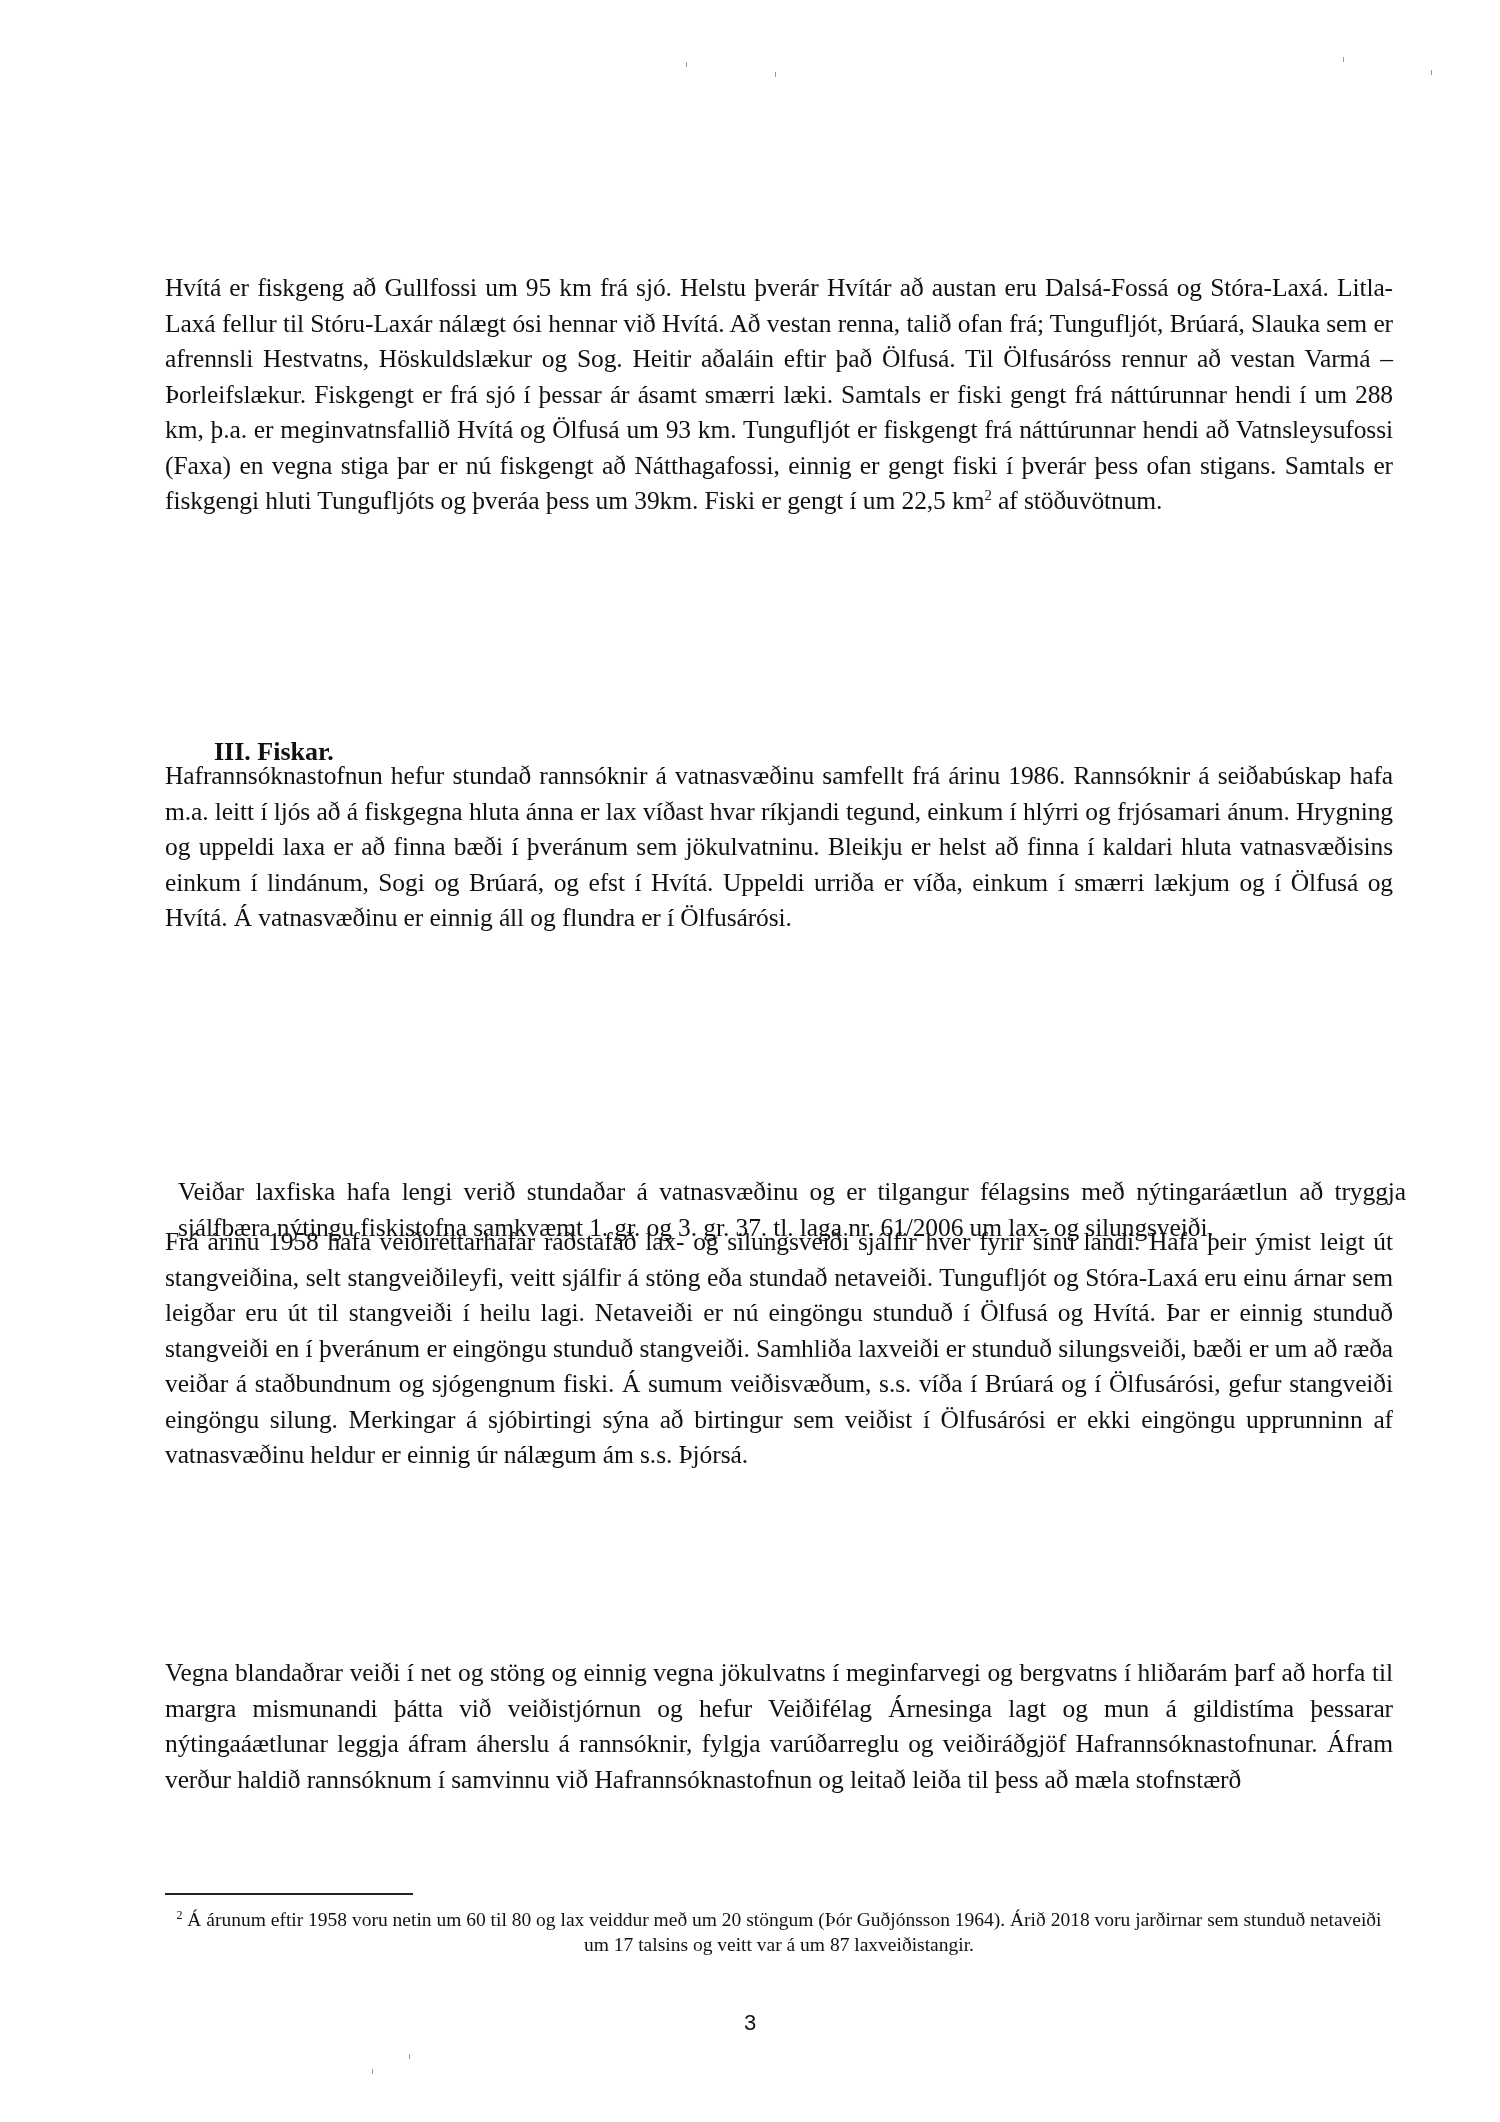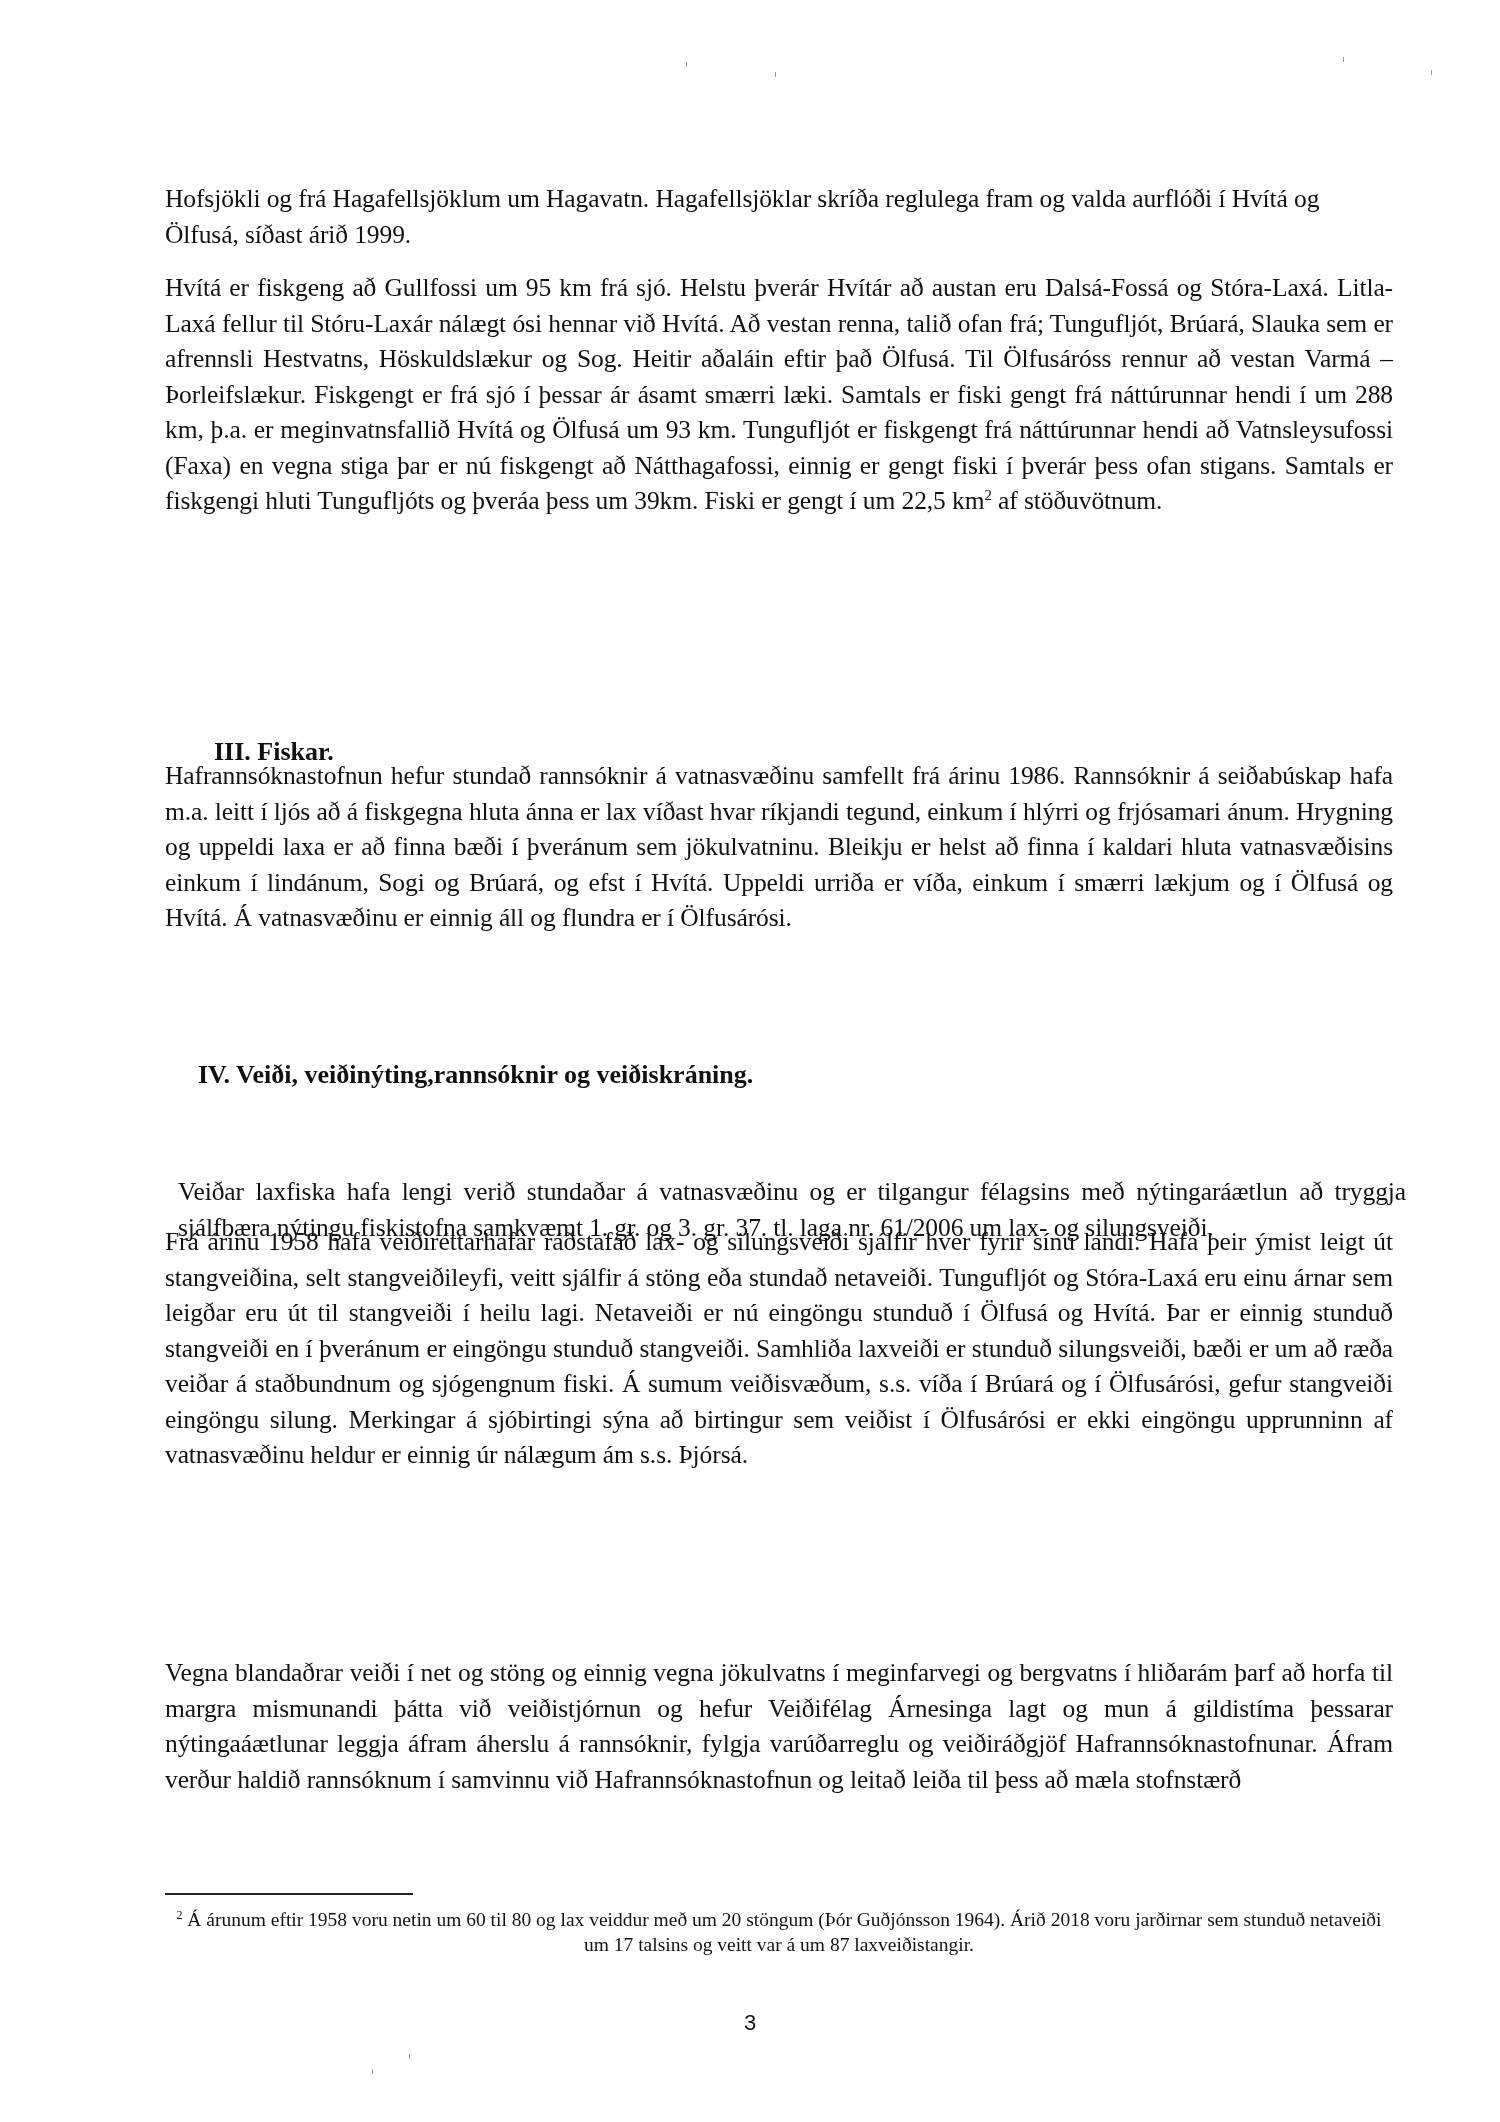--- a/index.html
+++ b/index.html
@@ -32,29 +32,27 @@
 </head>
 <body>
 
 <div class="page">
 
   <span class="speck" style="left:686px;top:62px;"></span>
   <span class="speck" style="left:775px;top:72px;"></span>
   <span class="speck" style="left:1343px;top:57px;"></span>
   <span class="speck" style="left:1431px;top:70px;"></span>
 
-  <p class="p last-left" style="top:181px; margin:0;">Hofsjökli og frá Hagafellsjöklum um Hagavatn. Hagafellsjöklar skríða reglulega fram og valda aurflóði í Hvítá og Ölfusá, síðast árið 1999.</p>
 
   <p class="p" style="top:270px; margin:0;"><span>Hvítá er fiskgeng að Gullfossi um 95 km frá sjó. Helstu þverár Hvítár að austan eru Dalsá-Fossá og Stóra-Laxá. Litla-Laxá fellur til Stóru-Laxár nálægt ósi hennar við Hvítá. Að vestan renna, talið ofan frá; Tungufljót, Brúará, Slauka sem er afrennsli Hestvatns, Höskuldslækur og Sog. Heitir aðaláin eftir það Ölfusá. Til Ölfusáróss rennur að vestan Varmá – Þorleifslækur.  Fiskgengt er frá sjó í þessar ár ásamt smærri læki. Samtals er fiski gengt frá náttúrunnar hendi í um 288 km, þ.a. er meginvatnsfallið Hvítá og Ölfusá um 93 km. Tungufljót er fiskgengt frá náttúrunnar hendi að Vatnsleysufossi (Faxa) en vegna stiga þar er nú fiskgengt að Nátthagafossi, einnig er gengt fiski í þverár þess ofan stigans. Samtals er fiskgengi hluti Tungufljóts og þveráa þess um 39km. Fiski er gengt í um 22,5 km</span><sup>2</sup><span> af stöðuvötnum.</span></p>
 
   <h2 class="h" style="top:720px; margin:16px;">III. Fiskar.</h2>
 
   <p class="p" style="top:758px; margin:0;">Hafrannsóknastofnun hefur stundað rannsóknir á vatnasvæðinu samfellt frá árinu 1986. Rannsóknir á seiðabúskap hafa m.a. leitt í ljós að á fiskgegna hluta ánna er lax víðast hvar ríkjandi tegund, einkum í hlýrri og frjósamari ánum. Hrygning og uppeldi laxa er að finna bæði í þveránum sem jökulvatninu. Bleikju er helst að finna í kaldari hluta vatnasvæðisins einkum í lindánum, Sogi og Brúará, og efst í Hvítá.  Uppeldi urriða er víða, einkum í smærri lækjum og í Ölfusá og Hvítá.  Á vatnasvæðinu er einnig áll og flundra er í Ölfusárósi.</p>
 
-  <h2 class="h" style="top:1059px; margin:0;">IV. Veiði, veiðinýting,rannsóknir og veiðiskráning.</h2>
 
   <p class="p" style="top:1161px; margin:13px;">Veiðar laxfiska hafa lengi verið stundaðar á vatnasvæðinu og er tilgangur félagsins með nýtingaráætlun að tryggja sjálfbæra nýtingu fiskistofna samkvæmt 1. gr. og 3. gr. 37. tl. laga nr. 61/2006 um lax- og silungsveiði.</p>
 
   <p class="p" style="top:1224px; margin:0;">Frá árinu 1958 hafa veiðiréttarhafar ráðstafað lax- og silungsveiði sjálfir hver fyrir sínu landi. Hafa þeir ýmist leigt út stangveiðina, selt stangveiðileyfi, veitt sjálfir á stöng eða stundað netaveiði. Tungufljót og Stóra-Laxá eru einu árnar sem leigðar eru út til stangveiði í heilu lagi. Netaveiði er nú eingöngu stunduð í Ölfusá og Hvítá. Þar er einnig stunduð stangveiði en í þveránum er eingöngu stunduð stangveiði. Samhliða laxveiði er stunduð silungsveiði, bæði er um að ræða veiðar á staðbundnum og sjógengnum fiski. Á sumum veiðisvæðum, s.s. víða í Brúará og í Ölfusárósi, gefur stangveiði eingöngu silung. Merkingar á sjóbirtingi sýna að birtingur sem veiðist í Ölfusárósi er ekki eingöngu upprunninn af vatnasvæðinu heldur er einnig úr nálægum ám s.s. Þjórsá.</p>
 
 
   <p class="p" style="top:1655px; margin:0;">Vegna blandaðrar veiði í net og stöng og einnig vegna jökulvatns í meginfarvegi og bergvatns í hliðarám þarf að horfa til margra mismunandi þátta við veiðistjórnun og hefur Veiðifélag Árnesinga lagt og mun á gildistíma þessarar nýtingaáætlunar leggja áfram áherslu á rannsóknir, fylgja varúðarreglu og veiðiráðgjöf Hafrannsóknastofnunar. Áfram verður haldið rannsóknum í samvinnu við Hafrannsóknastofnun og leitað leiða til þess að mæla stofnstærð</p>
 
   <div class="fn-rule"></div>
 

